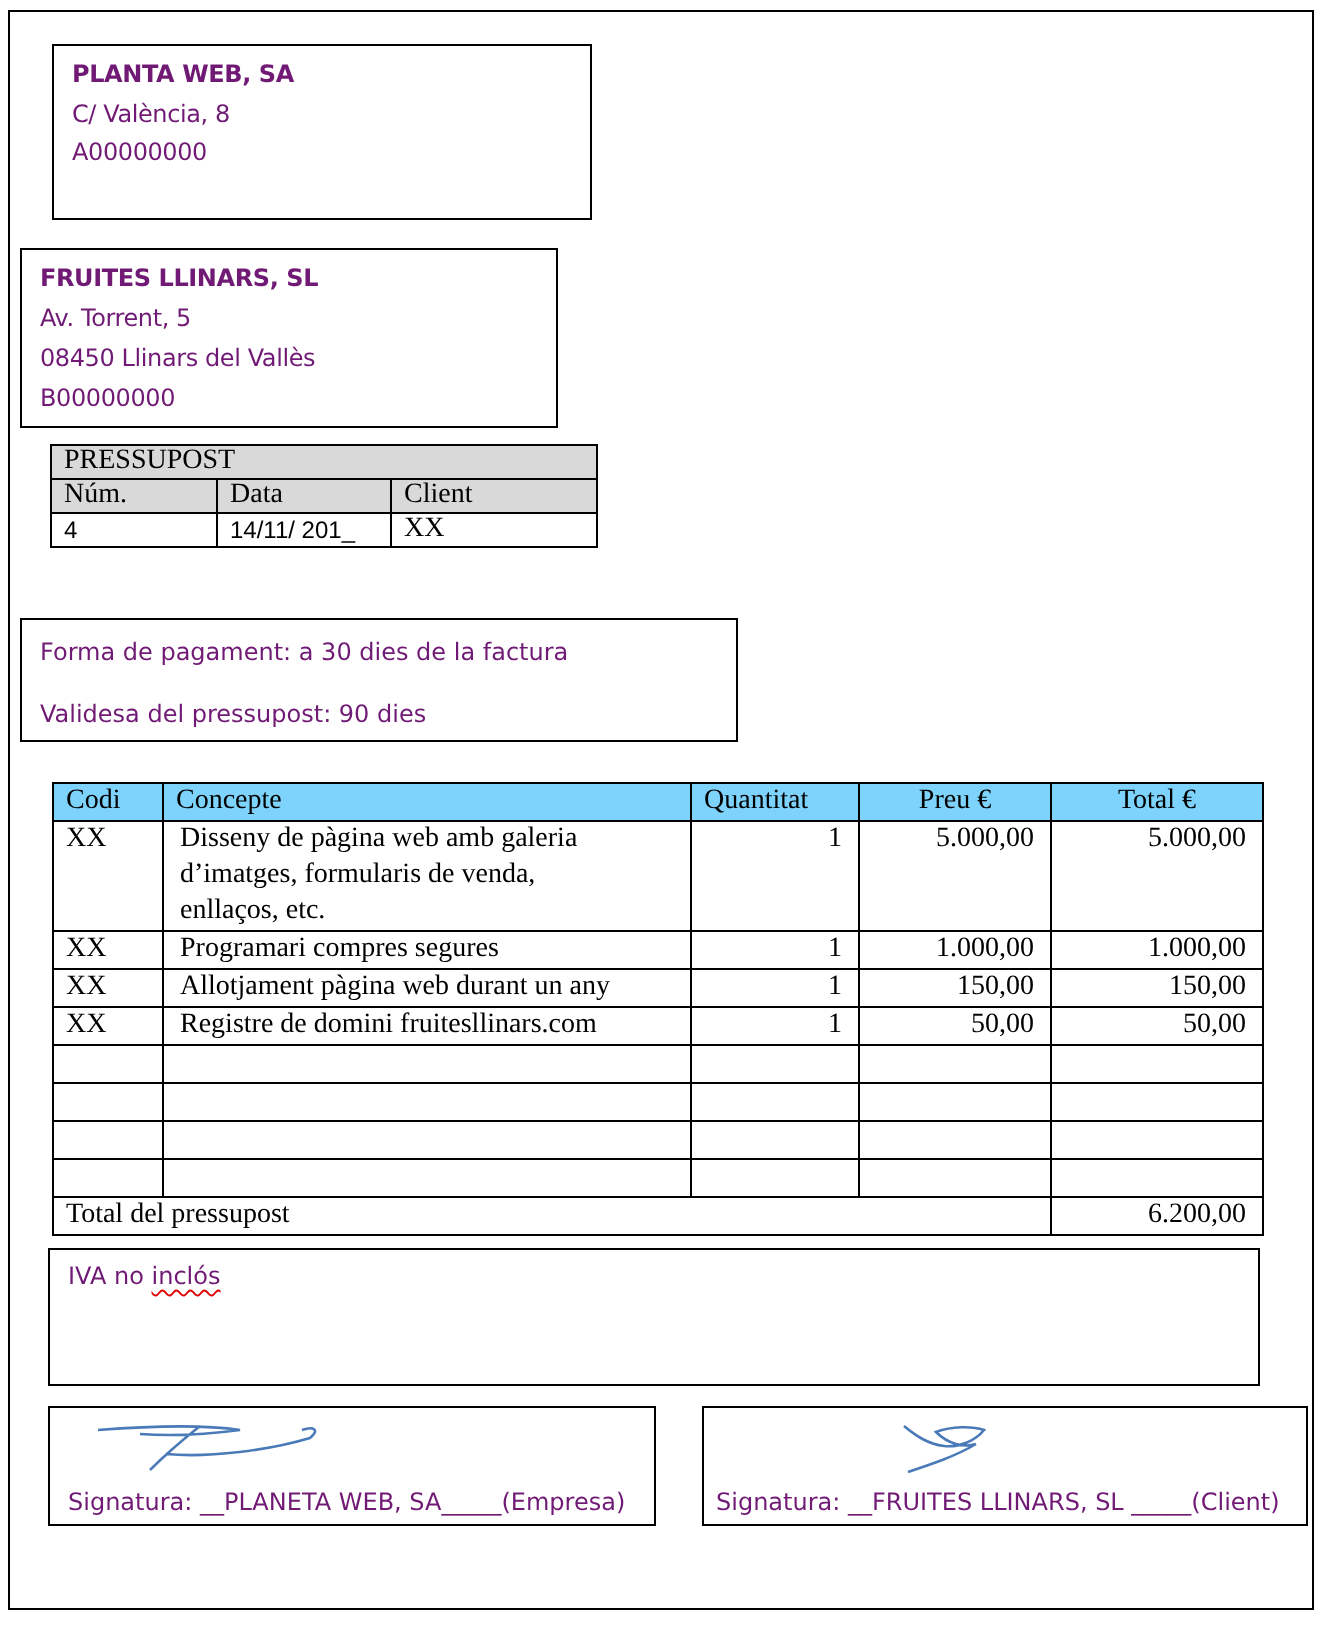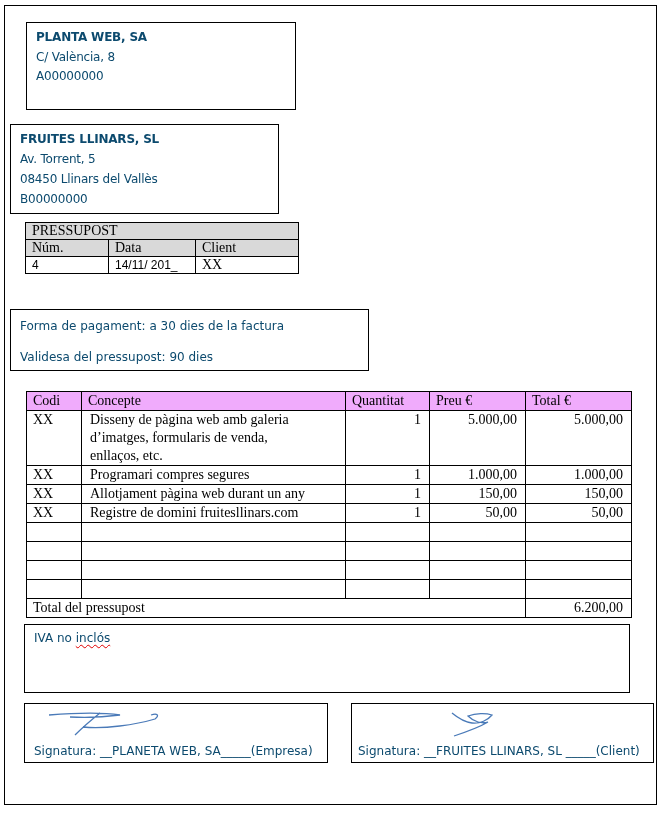--- a/index.html
+++ b/index.html
@@ -1,33 +1,33 @@
 <!DOCTYPE html>
 <html><head>
 <meta charset="utf-8">
 <style>
   html, body { margin: 0; padding: 0; background: #ffffff; }
   body { width: 663px; height: 814px; position: relative; overflow: hidden; }
   .page { position: absolute; left: 4px; top: 5px; width: 653px; height: 800px; border: 1px solid #000; box-sizing: border-box; }
-  .sans { font-family: "DejaVu Sans", "Liberation Sans", sans-serif; font-size: 12px; color: #0c4a6e; }
+  .sans { font-family: "DejaVu Sans", "Liberation Sans", sans-serif; font-size: 12px; color: #701a75; }
   .serif { font-family: "Liberation Serif", "DejaVu Serif", serif; font-size: 14px; color: #000; }
   .box { position: absolute; border: 1px solid #000; box-sizing: border-box; }
   .addr { padding: 4px 9px; line-height: 20px; letter-spacing: -0.2px; }
   .addr .bold { font-weight: bold; }
   .line { white-space: nowrap; }
   .pressu { position: absolute; left: 25px; top: 222px; width: 274px; border-collapse: collapse; }
   .pressu td { border: 1px solid #000; padding: 0 6px; height: 16px; line-height: 16px; vertical-align: top; }
   .pressu .gray { background: #d9d9d9; margin-top: 24px; }
   .pressu .arial { font-family: "Liberation Sans", sans-serif; font-size: 12px; }
   .pay { padding: 6px 9px; line-height: 32px; }
   table.items { position: absolute; left: 26px; top: 391px; width: 605px; border-collapse: collapse; table-layout: fixed; }
   table.items td { border: 1px solid #000; padding: 0 6px; height: 18px; line-height: 18px; vertical-align: top; }
-  table.items tr.head td { background: #f0abfc; margin-top: 36px; }
+  table.items tr.head td { background: #7dd3fc; margin-top: 36px; }
   table.items td.num { text-align: right; padding-right: 8px; }
-  table.items td.ctr { text-align: left; }
+  table.items td.ctr { text-align: center; }
   table.items tr.empty td { height: 18px; }
   table.items td.concept { line-height: 18px; padding-left: 8px; }
   .iva { padding: 6px 9px; }
   .iva .misspell { text-decoration: underline wavy #e00000; text-decoration-thickness: 1px; text-underline-offset: 2px; }
   .sig { position: absolute; top: 703px; height: 60px; box-sizing: border-box; }
   .sig-text { position: absolute; top: 40px; white-space: nowrap; font-size: 12px; }
   svg.scribble { position: absolute; }
 </style>
 </head>
 <body>

